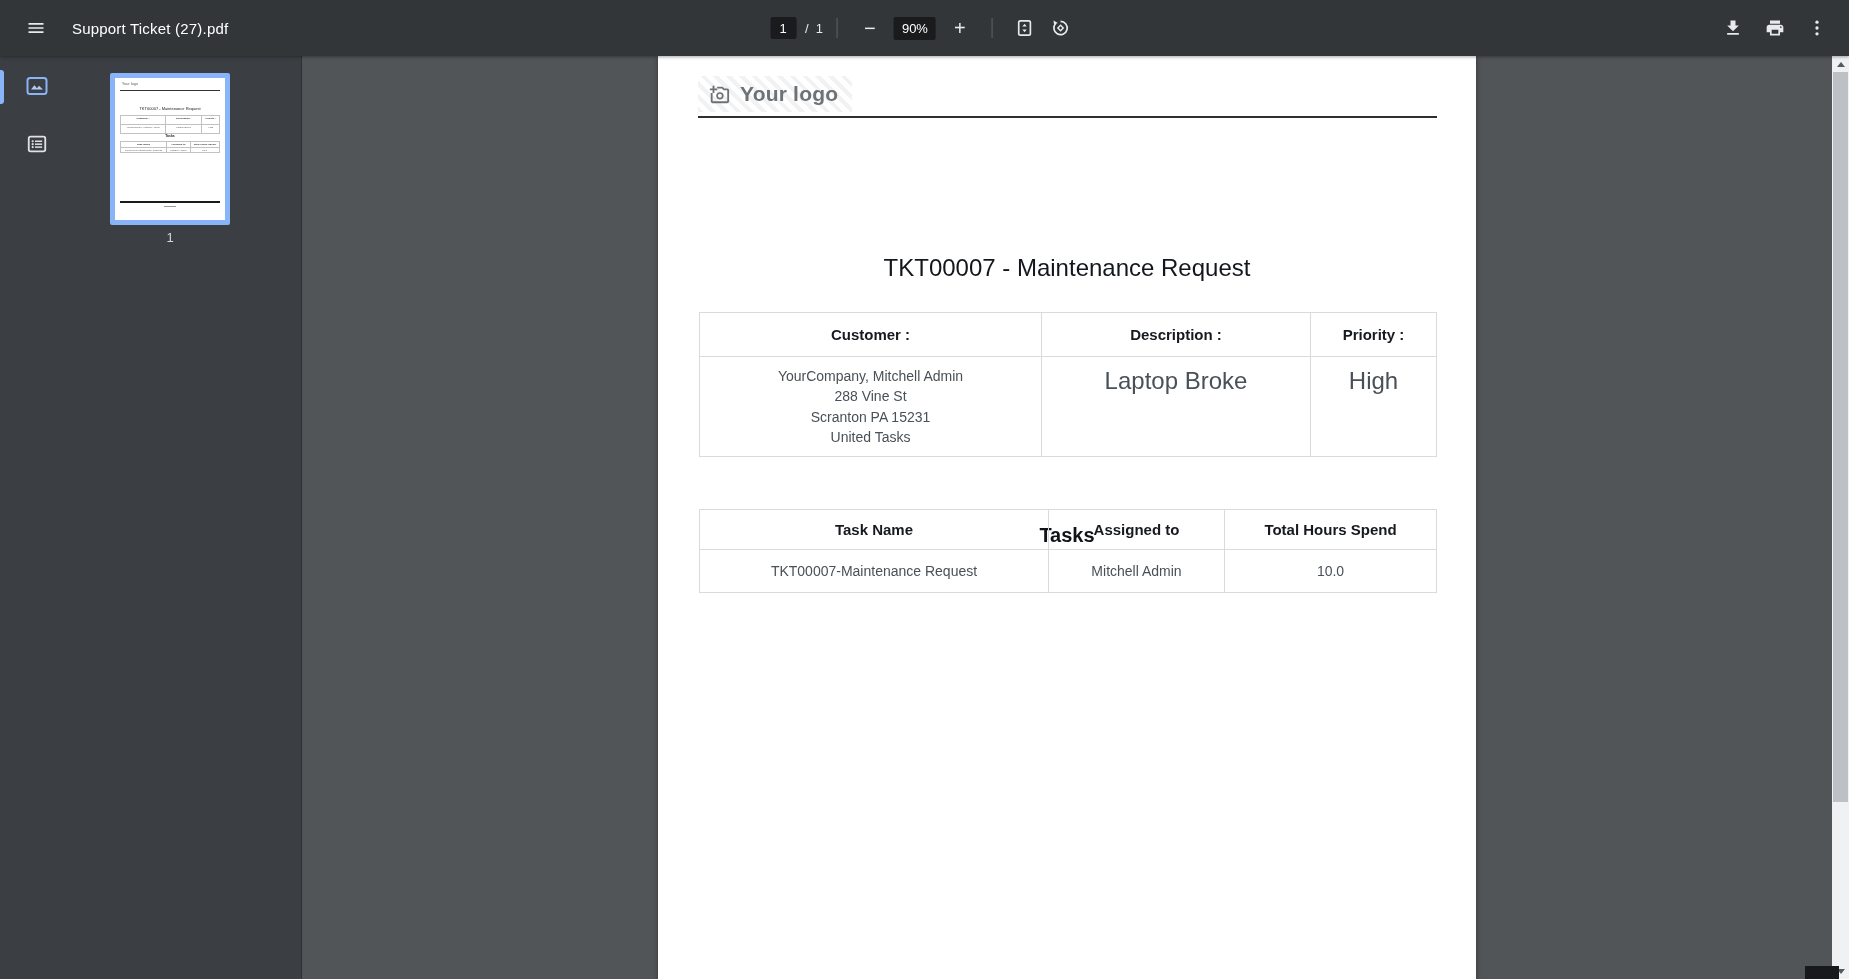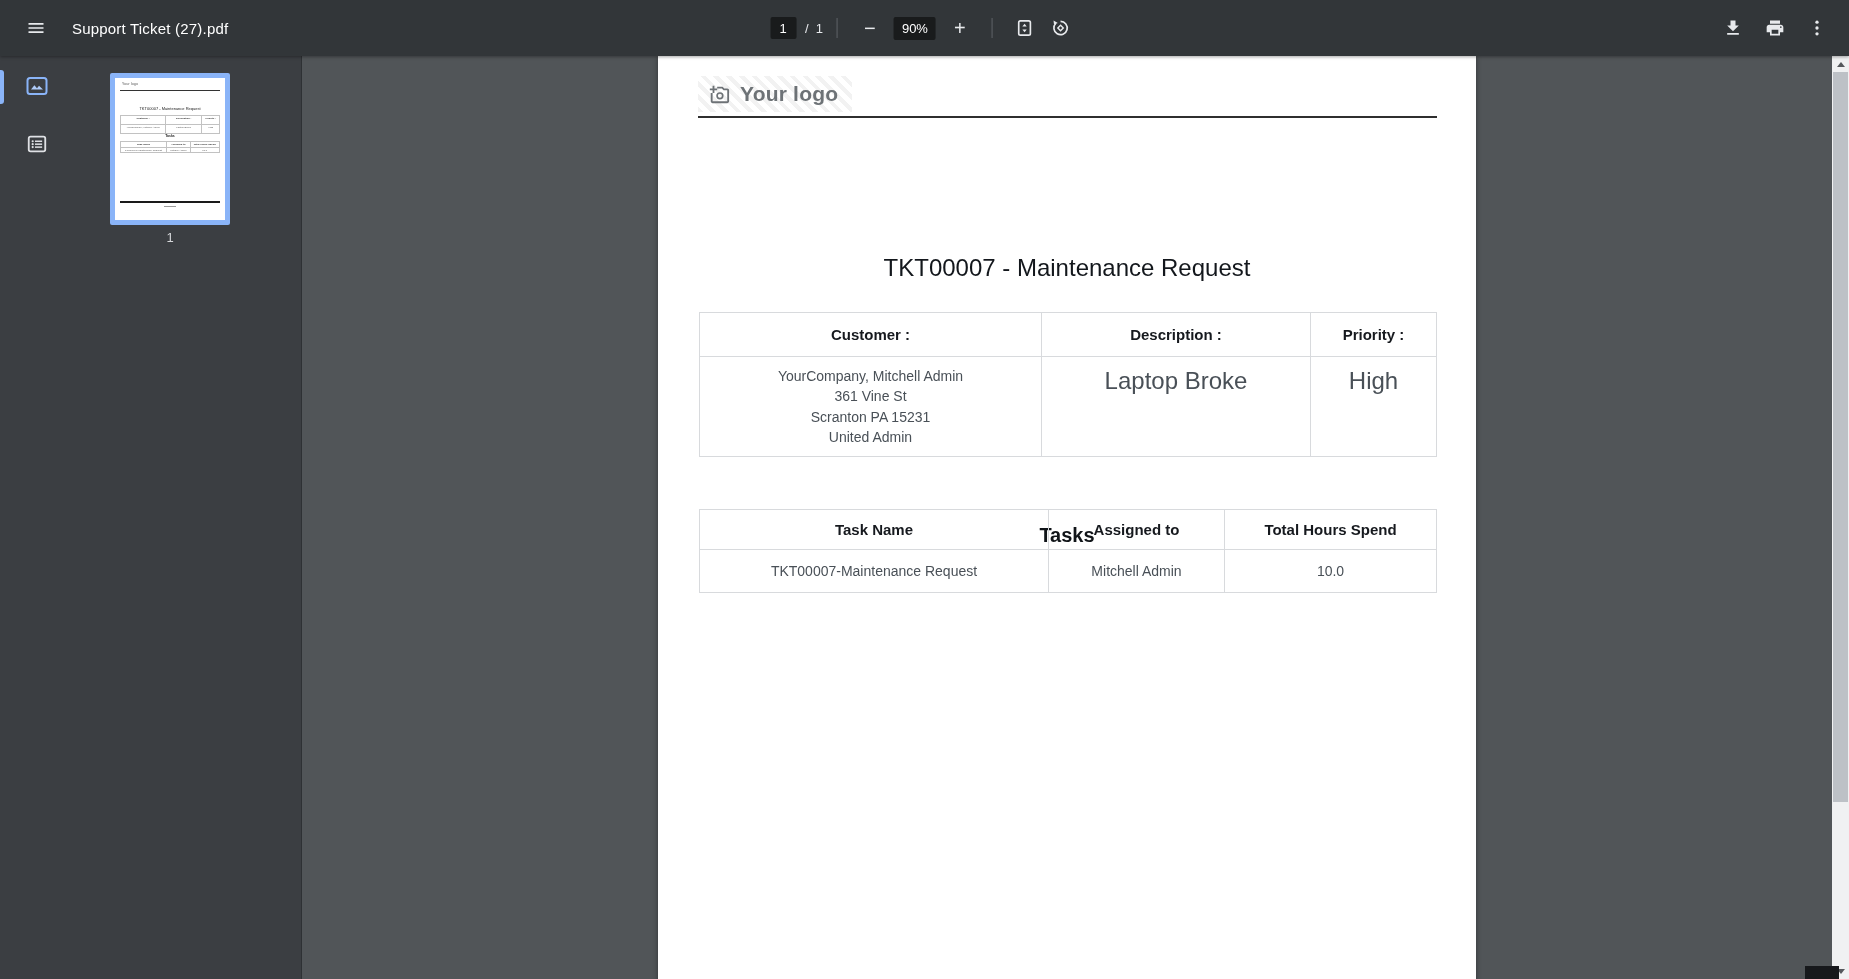--- a/index.html
+++ b/index.html
@@ -273,23 +273,23 @@
         </colgroup>
       <tbody>
           <tr>
         <th>Customer :</th>
         <th>Description :</th>
         <th>Priority :</th>
       </tr>
       <tr>
         <td class="cell-customer">
           <div>YourCompany, Mitchell Admin</div>
-          <div>361 Vine St</div>
+          <div>288 Vine St</div>
           <div>Scranton PA 15231</div>
-          <div>United Admin</div>
+          <div>United Tasks</div>
         </td>
         <td class="cell-big">Laptop Broke</td>
         <td class="cell-big">High</td>
       </tr>
     </tbody>
       </table>
 
     <div class="tasks-title">Tasks</div>
 
     <table class="doc-tbl tasks-tbl">

